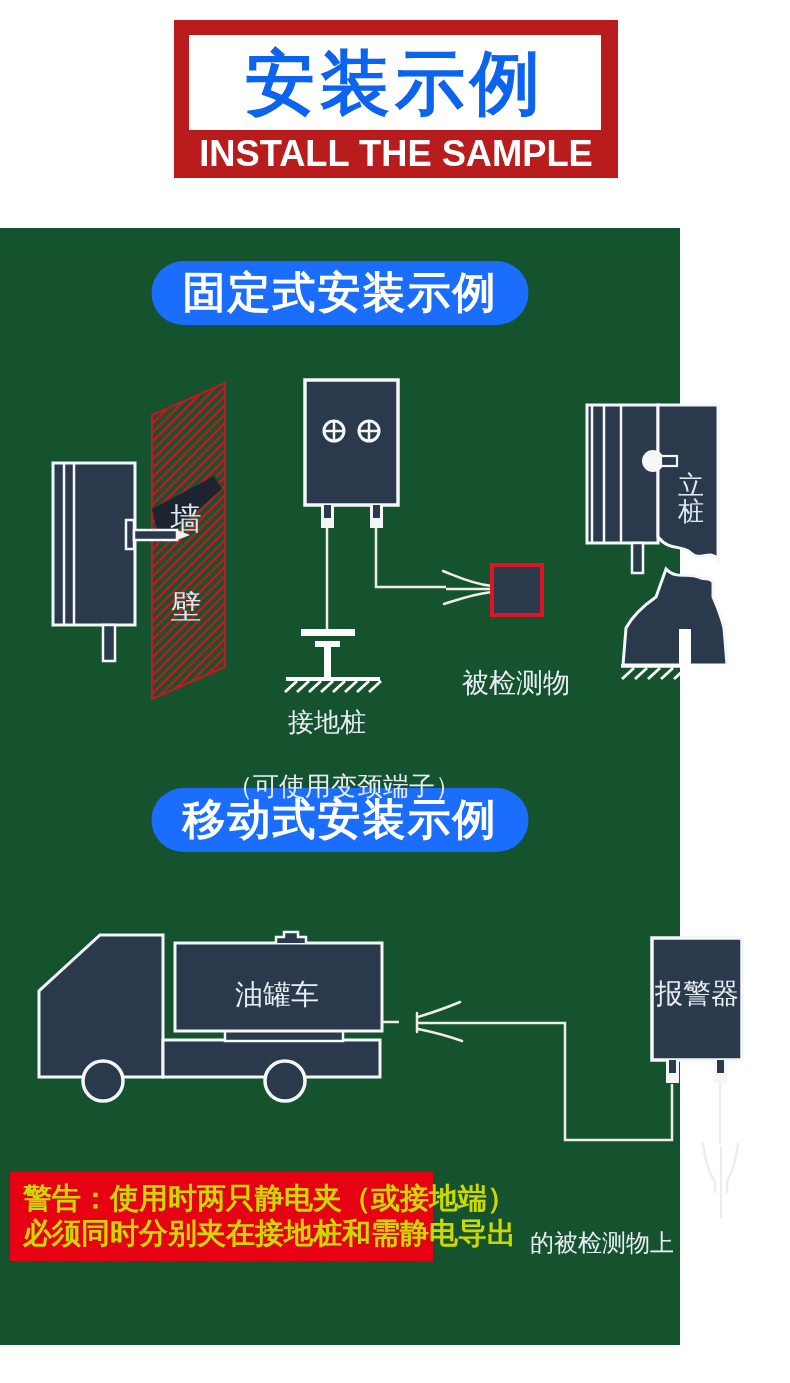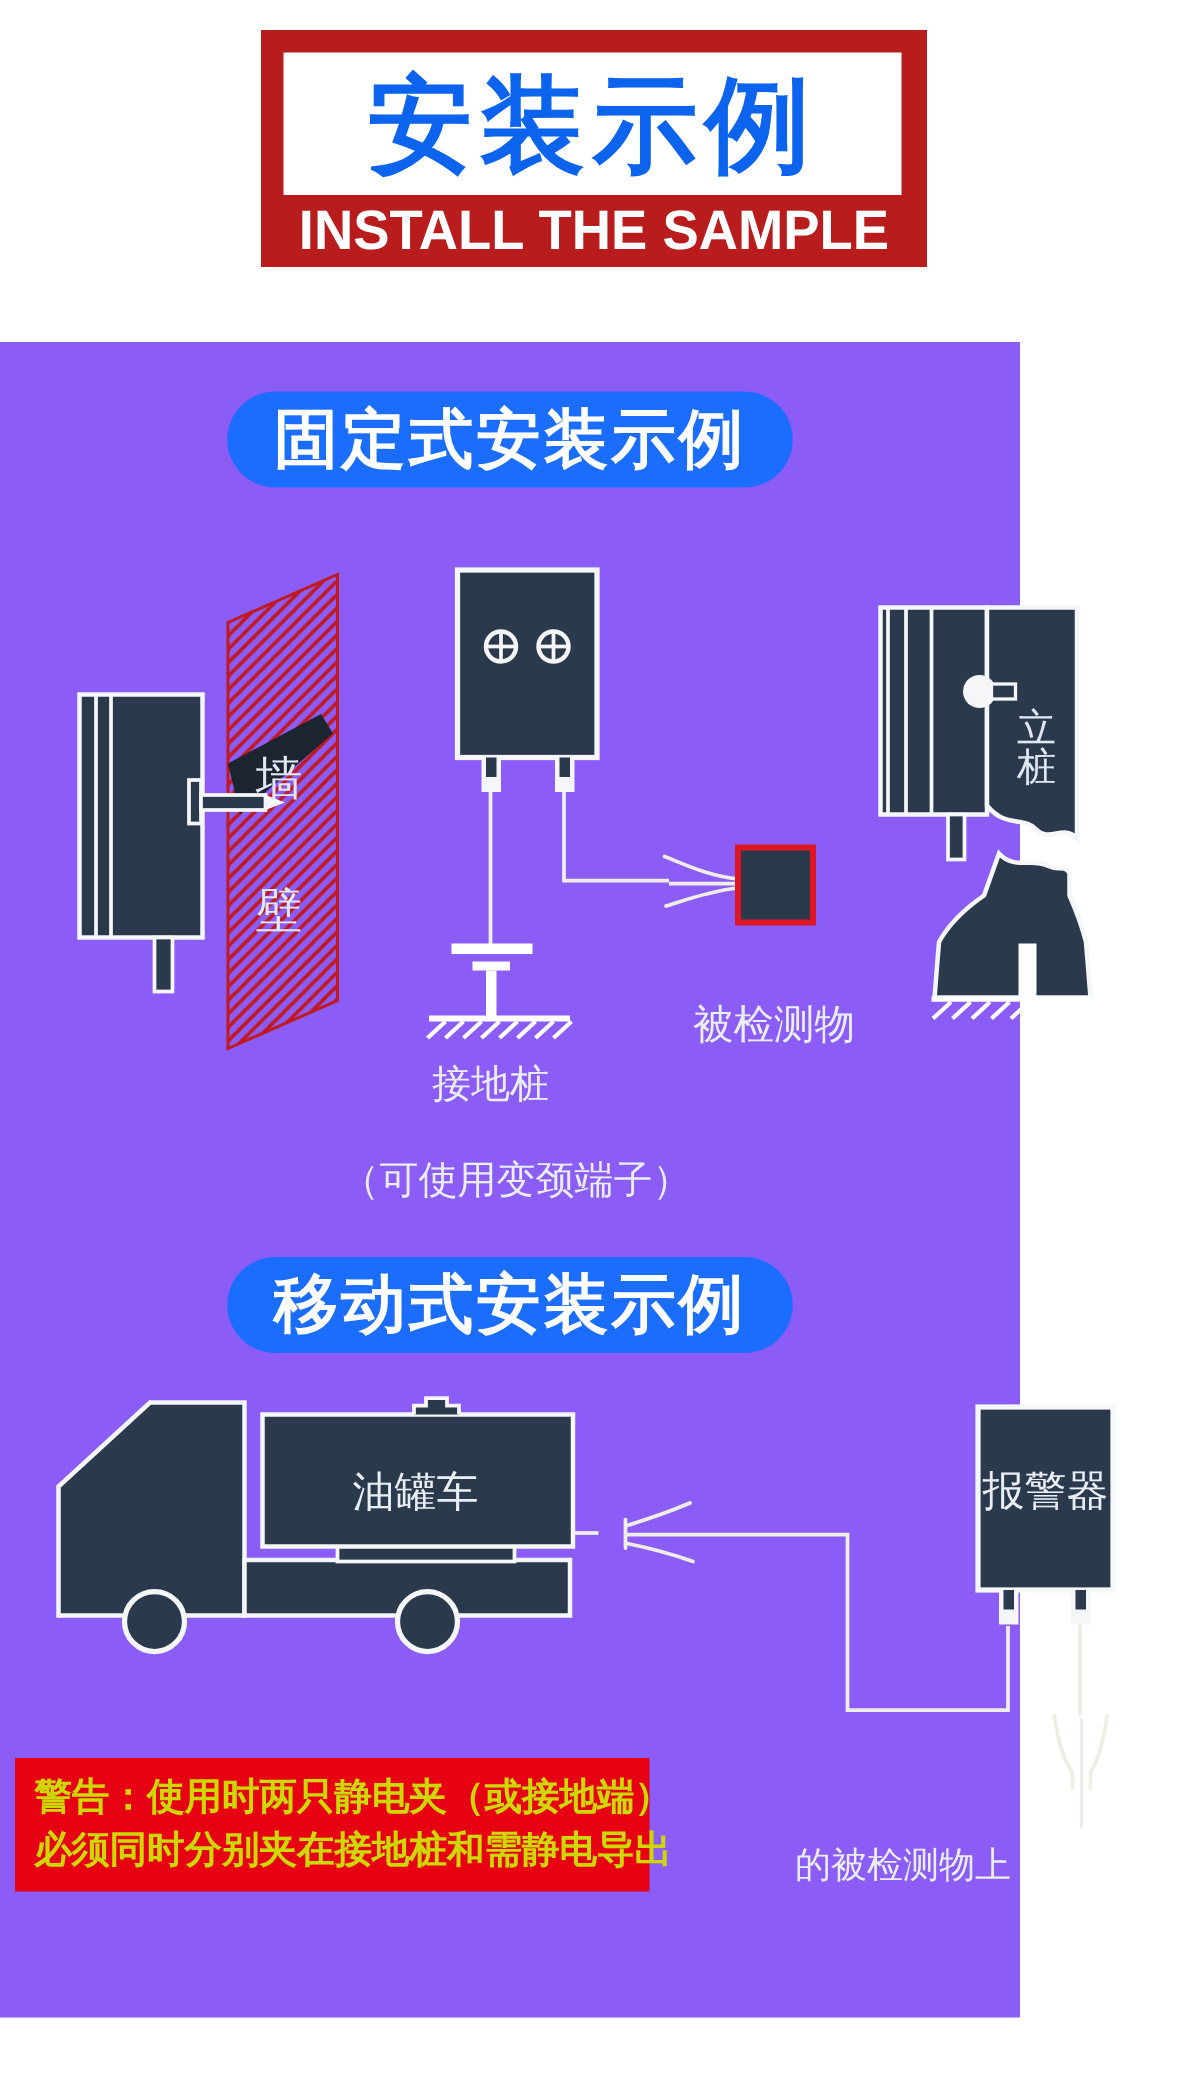--- a/index.html
+++ b/index.html
@@ -7,41 +7,41 @@
         font-family:"Liberation Sans","DejaVu Sans",sans-serif;}
   
   .banner{position:absolute;left:174px;top:20px;width:444px;height:158px;background:#b91c1c;}
   .banner-inner{position:absolute;left:15px;top:15px;width:412px;height:95px;background:#ffffff;
                 display:flex;align-items:center;justify-content:center;}
   .banner-title{color:#0c63ee;font-size:70px;font-weight:bold;letter-spacing:5px;line-height:1;}
   .banner-sub{position:absolute;left:0;top:112px;width:444px;height:44px;display:flex;align-items:center;
               justify-content:center;color:#ffffff;font-size:37px;font-weight:bold;letter-spacing:0px;
               transform:scaleX(.98);}
   
-  .panel{position:absolute;left:0;top:228px;width:680px;height:1117px;background:#8b5cf6;}
+  .panel{position:absolute;left:0;top:228px;width:680px;height:1117px;background:#14532d;}
   .panel svg{position:absolute;left:0;top:0;}
   .pill{position:absolute;left:50%;transform:translateX(-50%);height:64px;padding:0 31px;
         background:#1b6dfd;border-radius:33px;display:flex;align-items:center;justify-content:center;
         color:#ffffff;font-size:43px;font-weight:bold;letter-spacing:2px;white-space:nowrap;}
   .pill-fixed{top:33px;}
-  .pill-mobile{top:610px;}
+  .pill-mobile{top:560px;}
   .lbl{position:absolute;color:#e9edf4;text-align:center;white-space:nowrap;}
   .lbl-vert{white-space:normal;word-break:break-all;text-align:center;}
   .lbl-wall{left:169px;top:247px;width:34px;font-size:31px;line-height:88px;color:#dfe7f3;}
   .lbl-post{left:676px;top:244px;width:30px;font-size:26px;line-height:26px;color:#dfe7f3;}
   .lbl-object{left:416px;top:401px;width:200px;font-size:27px;margin-top:36px;}
   .lbl-ground{left:227px;top:477px;width:200px;font-size:26px;}
   .lbl-note{left:194px;top:509px;width:300px;font-size:26px;margin-top:32px;}
   .lbl-tanker{left:197px;top:748px;width:160px;font-size:28px;}
   .lbl-alarm{left:617px;top:747px;width:160px;font-size:28px;}
   .lbl-pile{left:502px;top:999px;width:200px;font-size:24px;}
   
   .warning{position:absolute;left:10px;top:944px;width:423px;box-sizing:border-box;
            background:#e60113;padding:9px 13px 10px 13px;}
-  .warning div{color:#cdd803;font-size:25px;font-weight:bold;line-height:35px;white-space:nowrap;text-align:right;}
+  .warning div{color:#cdd803;font-size:29px;font-weight:bold;line-height:35px;white-space:nowrap;text-align:right;}
 </style>
 </head>
 <body>
 
 <div class="page">
 
   <div class="banner">
     <div class="banner-inner">
       <div class="banner-title">安装示例</div>
     </div>

